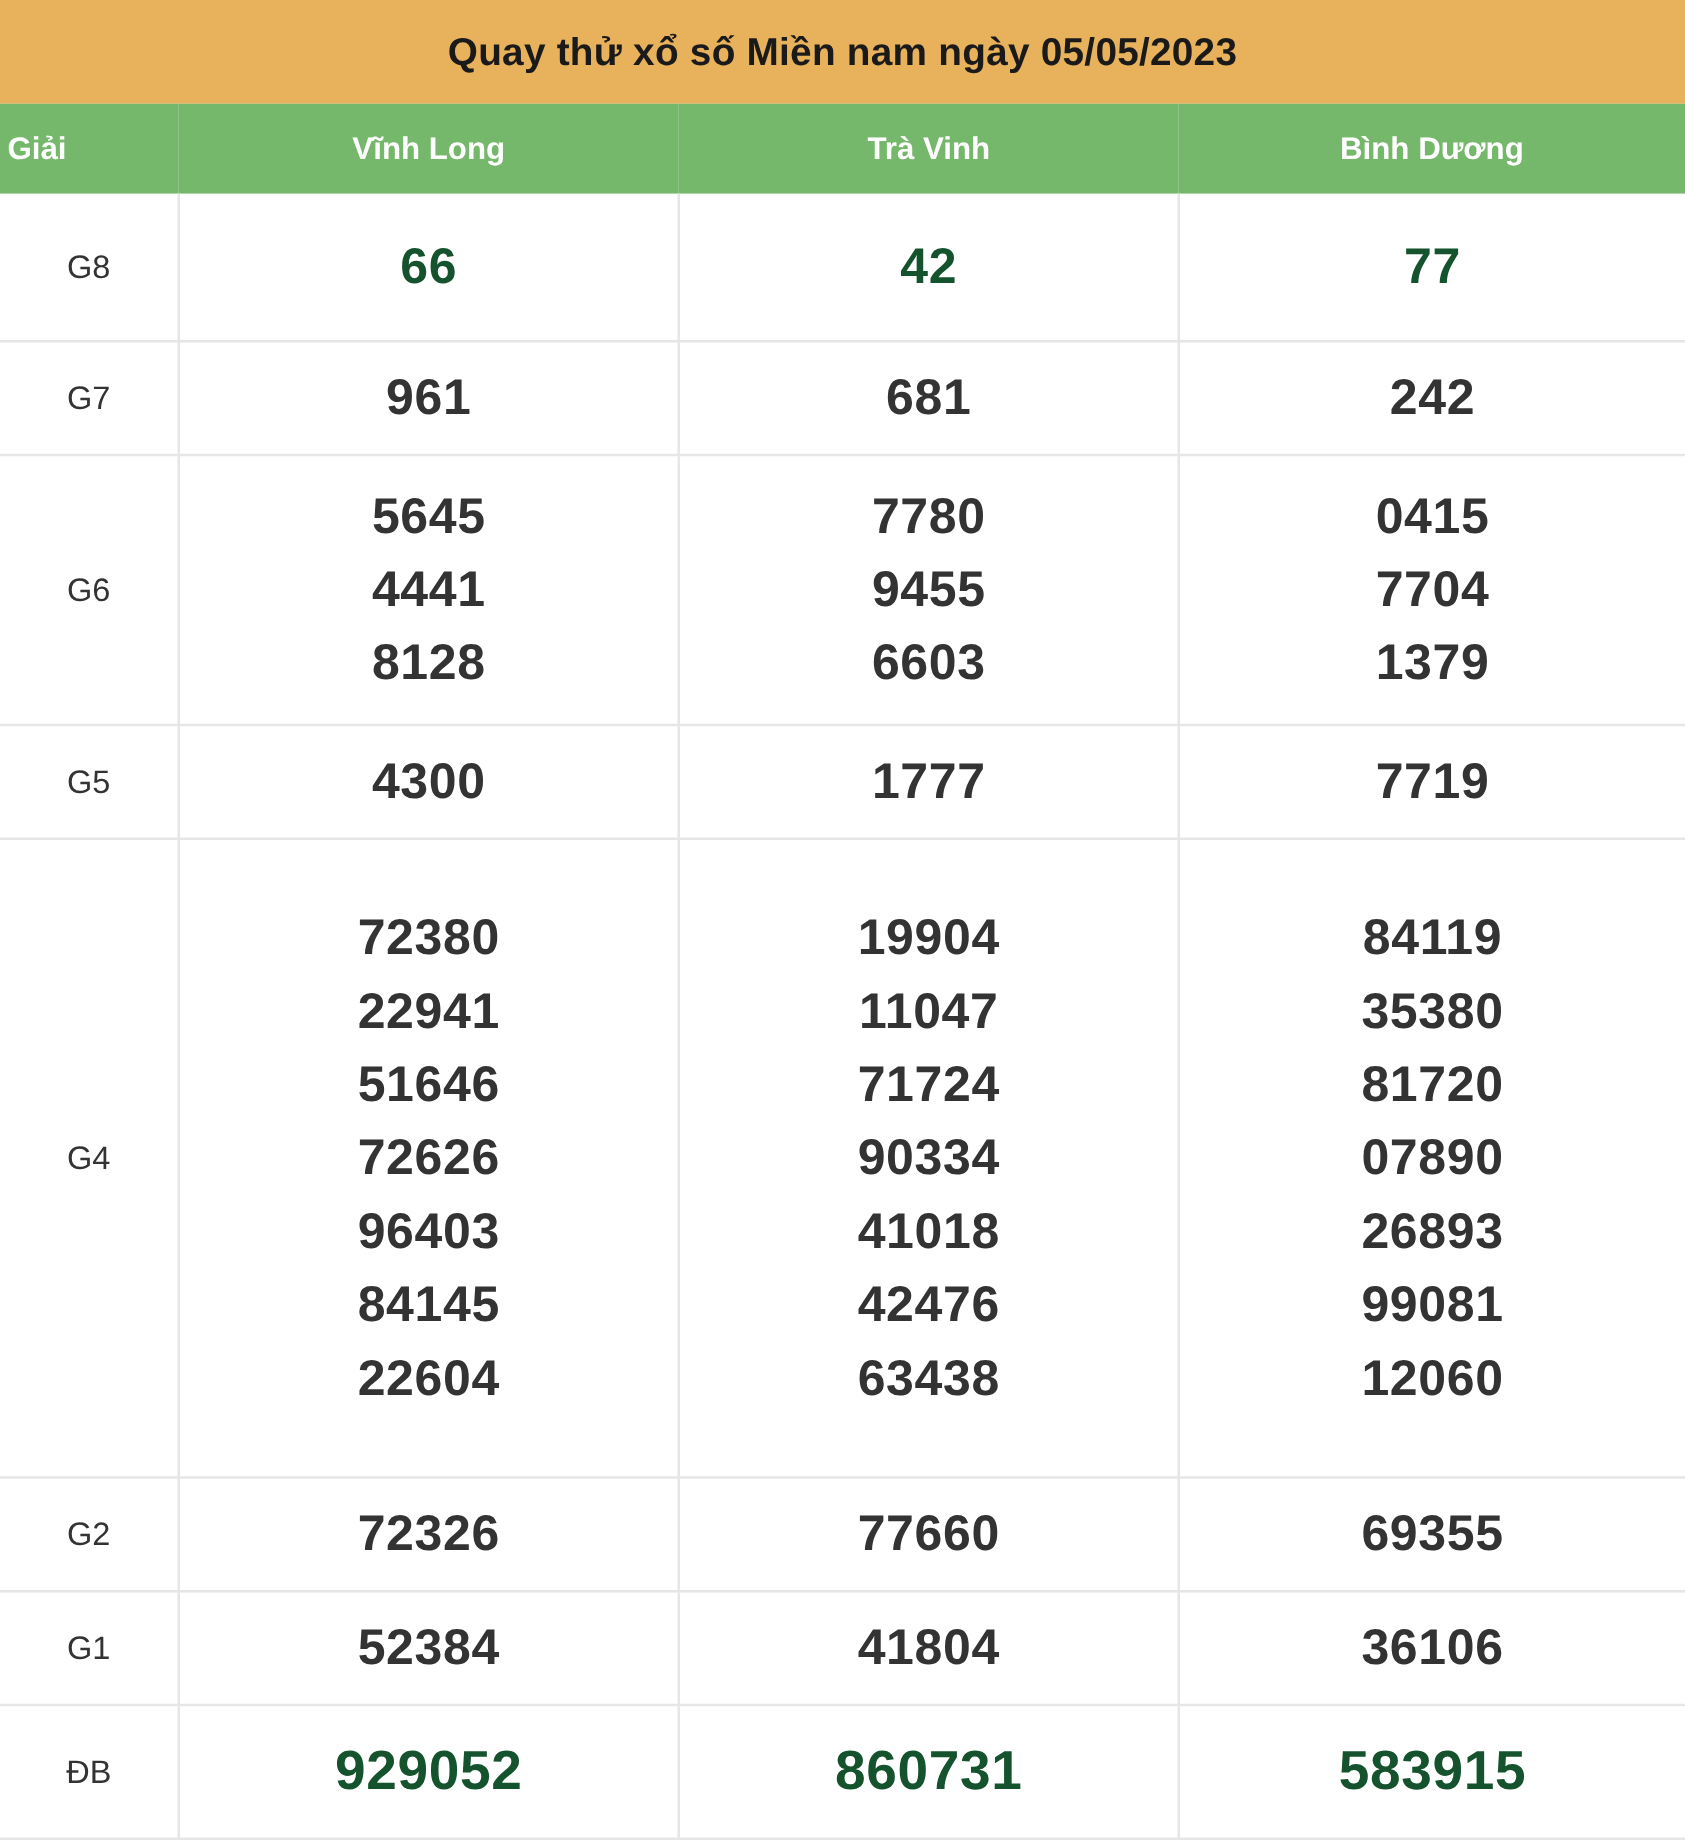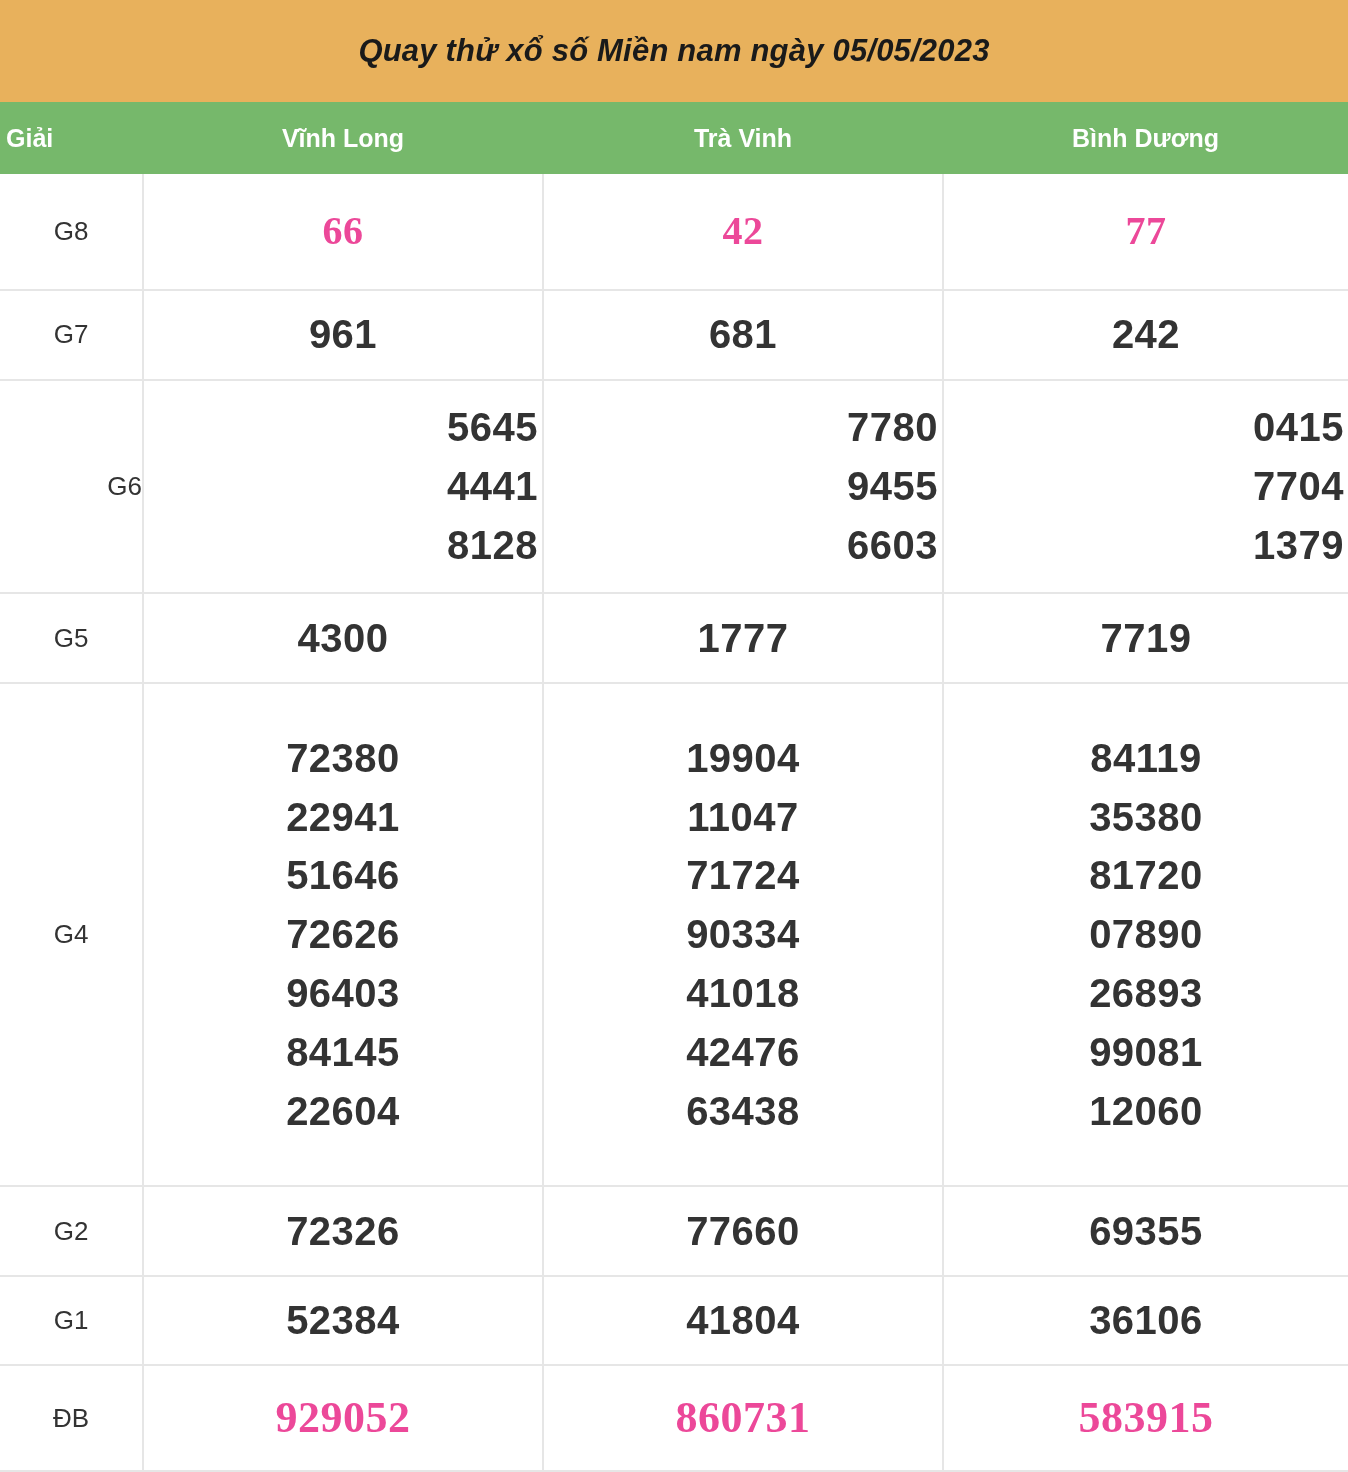--- a/index.html
+++ b/index.html
@@ -14,27 +14,26 @@
   .lottery-page {
     width: 1348px;
     height: 1472px;
     background: #ffffff;
     display: flex;
     flex-direction: column;
   }
 
   
   .title-band {
-    height: 102px;
+    height: 83px;
     background: #e8b15c;
     display: flex;
     align-items: center;
     justify-content: center;
     flex: 0 0 auto;
-    font-style: italic;
   }
   .title-text {
     font-size: 31px;
     font-weight: bold;
     color: #1a1a1a;
     letter-spacing: 0.2px;
     white-space: nowrap;
   }
 
   
@@ -85,26 +84,26 @@
     font-size: 40px;
     font-weight: bold;
     line-height: 1.47;
     letter-spacing: 0.5px;
     padding: 12px 4px;
   }
 
   .num-cell .num-line { display: block; }
 
   
-  .num-cell.accent { color: #ec4899; font-family: Liberation Serif, serif; }
+  .num-cell.accent { color: #14532d; }
 
   
   tr.row-g8 td { height: 110px; }
   tr.row-g7 td { height: 80px; }
-  tr.row-g6 td { height: 200px; text-align: right; }
+  tr.row-g6 td { height: 200px; }
   tr.row-g5 td { height: 80px; }
   tr.row-g4 td { height: 477px; }
   tr.row-g3 td { height: 140px; }
   tr.row-g2 td { height: 80px; }
   tr.row-g1 td { height: 80px; }
   tr.row-db td { height: 100px; }
 
   tr.row-g8 .num-cell { font-size: 40px; }
   tr.row-db .num-cell { font-size: 44px; }
 </style>

